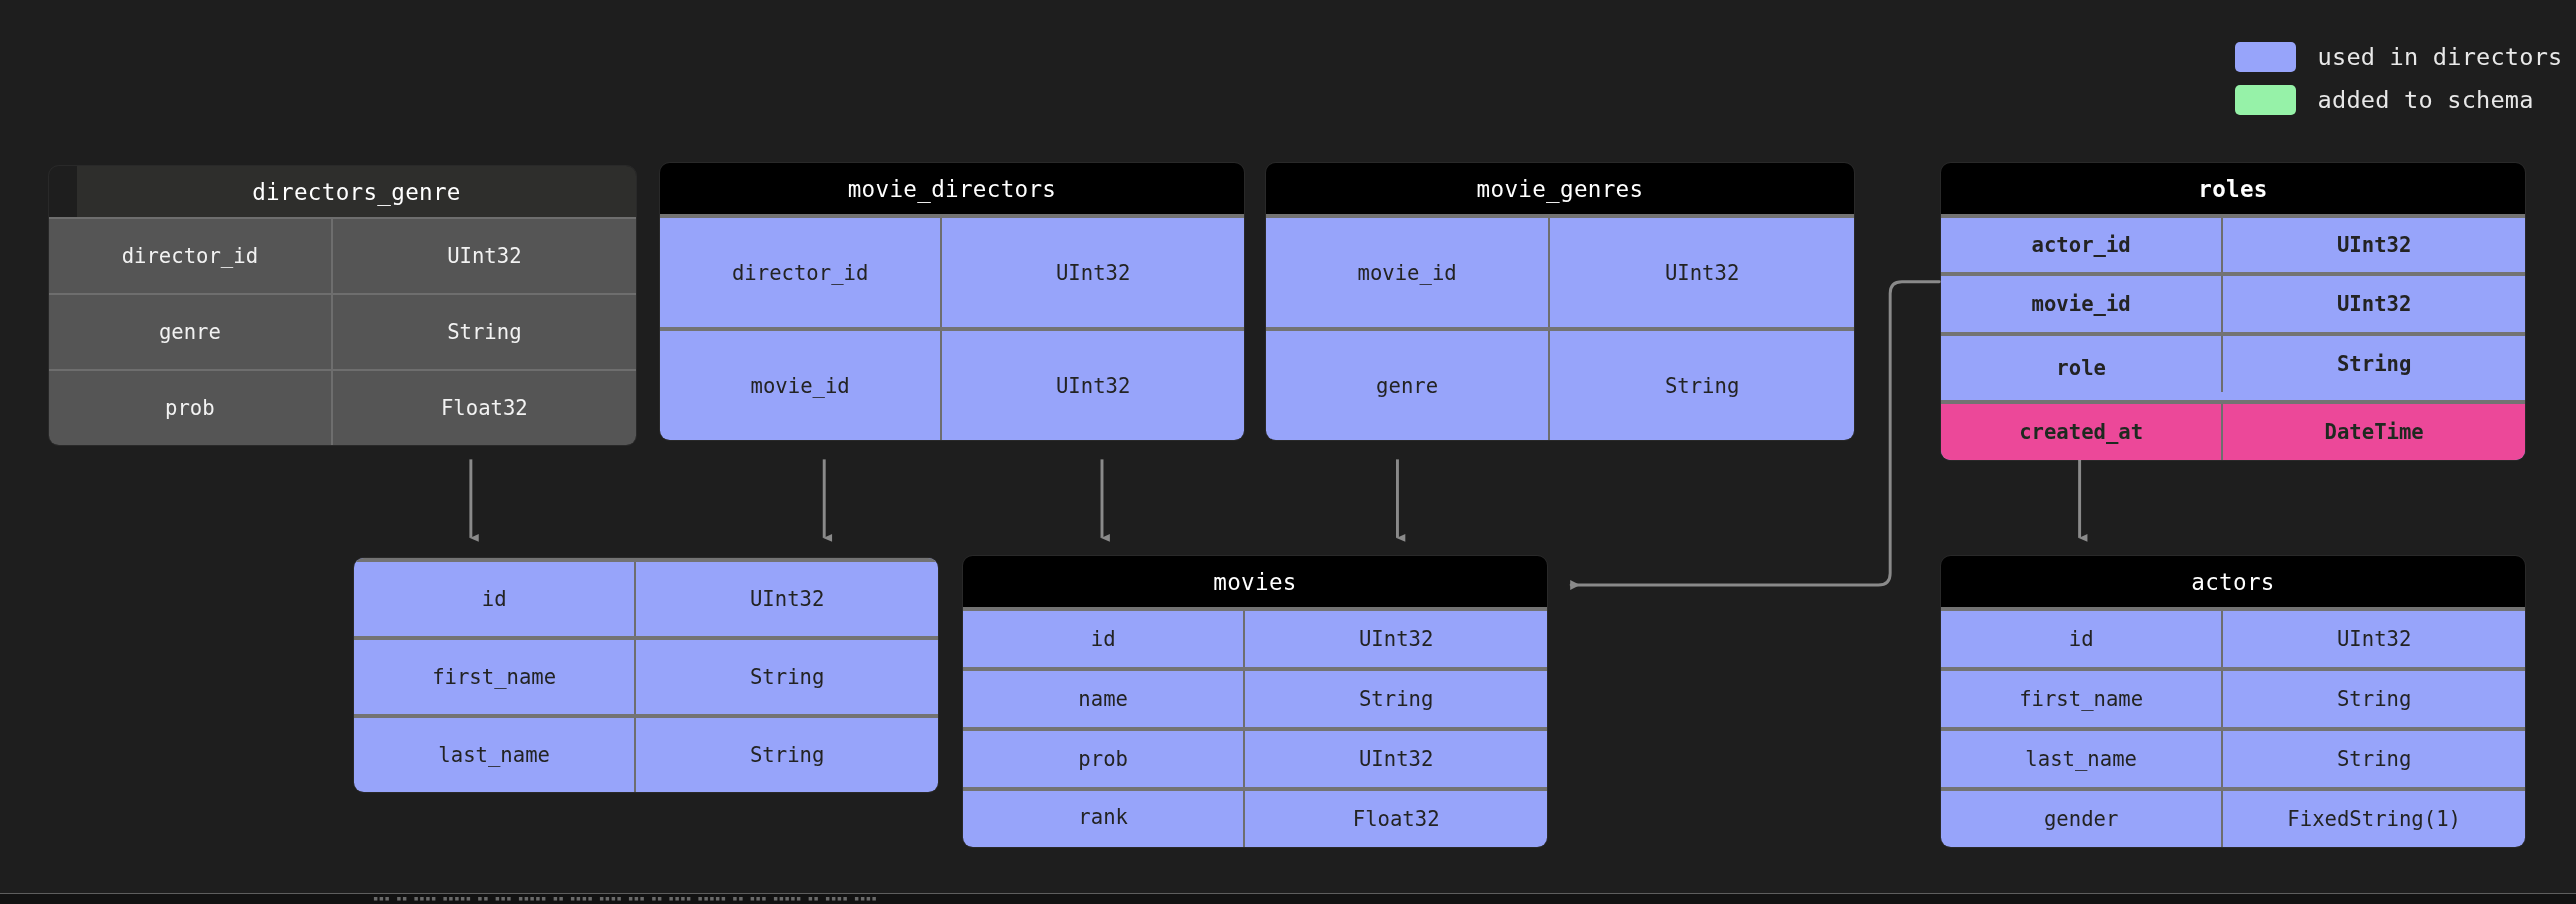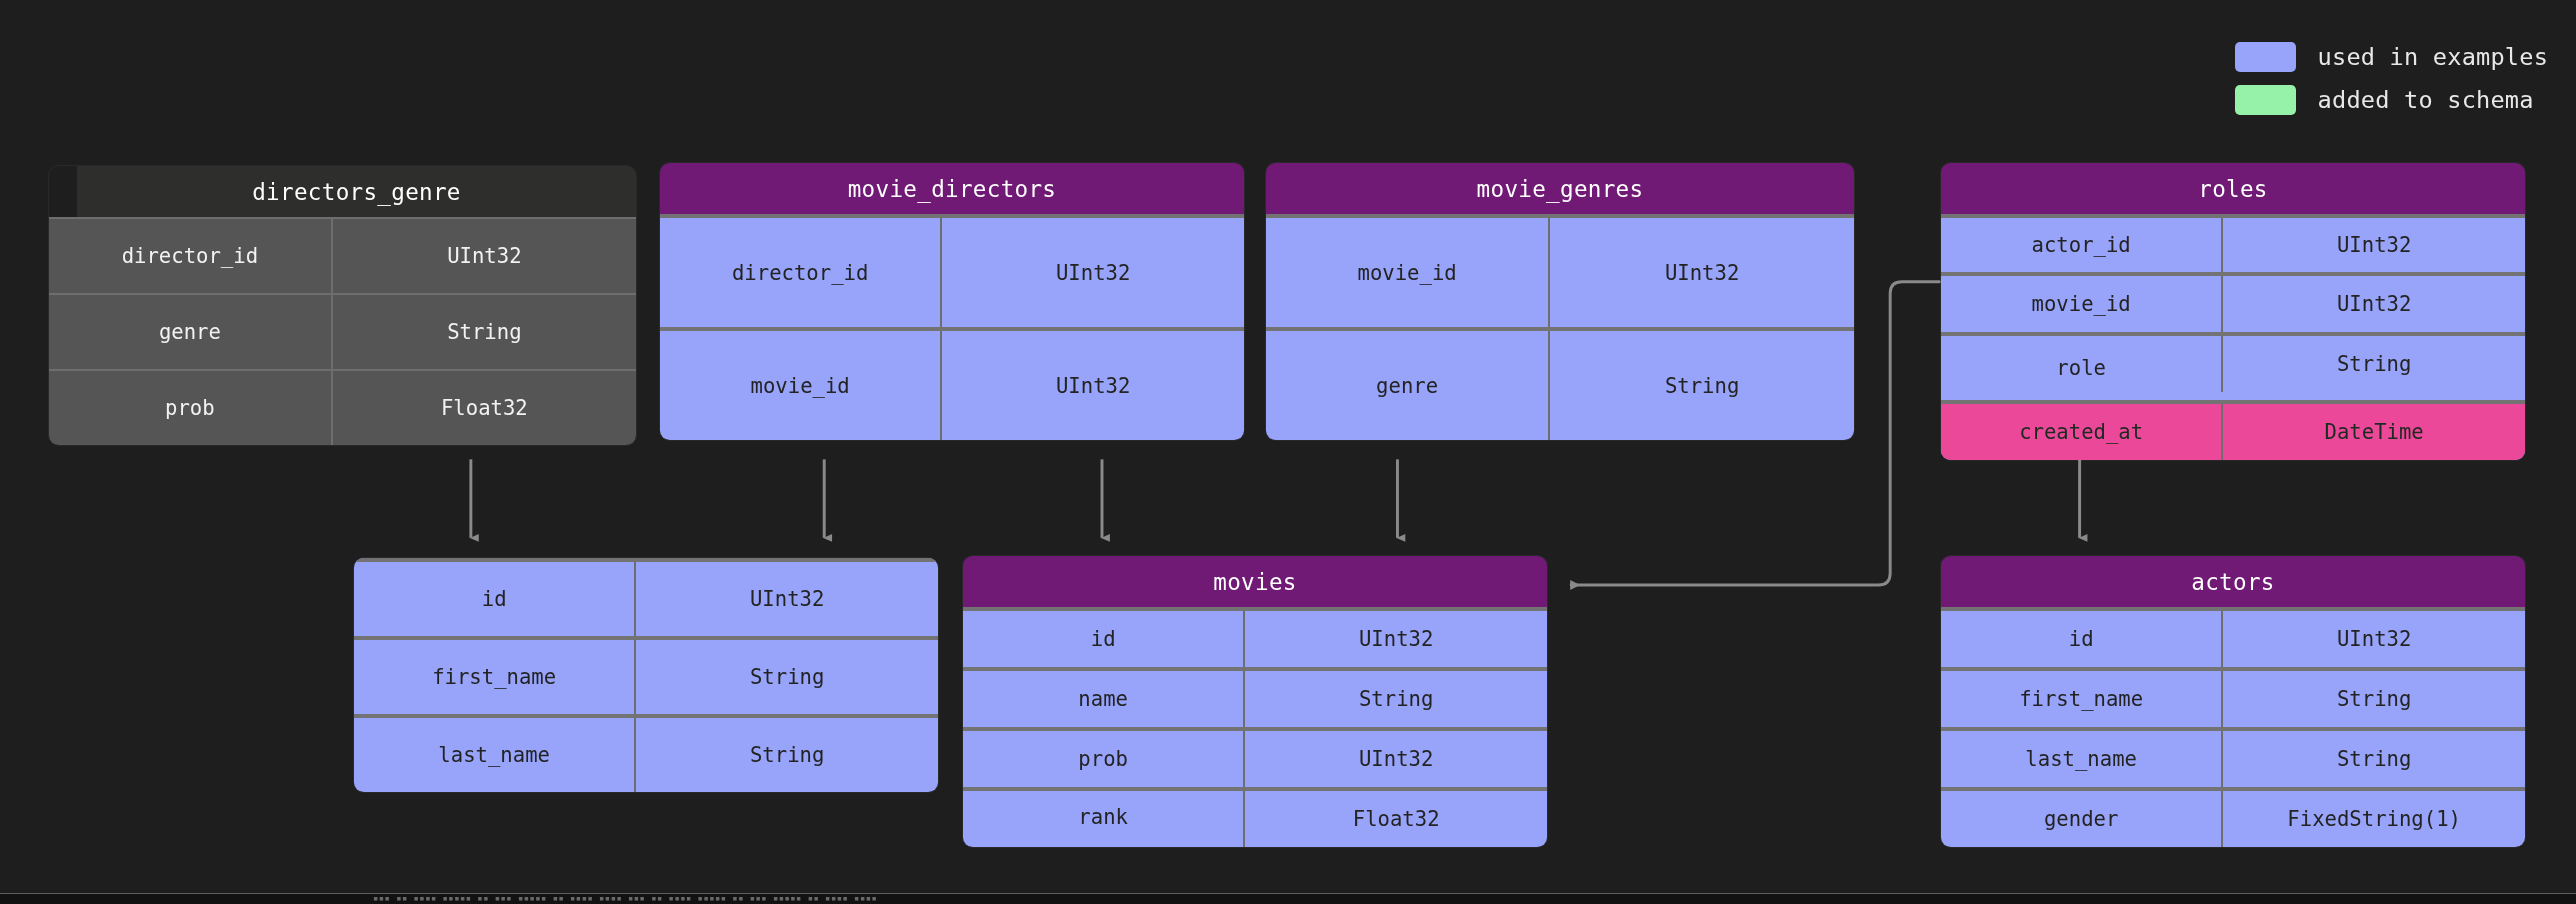--- a/index.html
+++ b/index.html
@@ -89,21 +89,21 @@
     justify-content: center;
     font-size: 20.6px;
     box-sizing: border-box;
     overflow: hidden;
     white-space: nowrap;
   }
   .cell-name { flex: 0 0 48%; }
   .cell-type { flex: 1 1 auto; border-left: 2px solid #6e6e6e; }
 
   
-  .theme-blue .table-title { background: #701a75; }
+  .theme-blue .table-title { background: #000000; }
   .theme-blue .table-rows  { background: #97a4fa; }
   .theme-blue .cell        { color: #232323; }
 
   
   .theme-gray .table-title { background: #2e2e2c; margin-left: 28px; }
   .theme-gray .table-rows  { background: #555555; }
   .theme-gray .cell        { color: #f2f2f2; }
   .theme-gray .table-row   { border-top: 2px solid #6e6e6e; }
 
   
@@ -157,21 +157,21 @@
     <line x1="1423" y1="468" x2="1423" y2="548" stroke="#8a8a8a" stroke-width="3" marker-end="url(#arrow-down)"></line>
 
     <path d="M1975,287 L1937,287 Q1925,287 1925,299 L1925,584 Q1925,596 1913,596 L1600,596" fill="none" stroke="#8a8a8a" stroke-width="3" stroke-linecap="round" marker-end="url(#arrow-left)"></path>
 
     <line x1="2118" y1="462" x2="2118" y2="548" stroke="#8a8a8a" stroke-width="3" marker-end="url(#arrow-down)"></line>
   </svg>
 
   <div class="legend" style="left:2235px; top:42px;">
     <div class="legend-row">
       <span class="legend-swatch" style="background:#97a4fa;"></span>
-      <span class="legend-label">used in examples</span>
+      <span class="legend-label">used in directors</span>
     </div>
     <div class="legend-row">
       <span class="legend-swatch" style="background:#96f2a8;"></span>
       <span class="legend-label">added to schema</span>
     </div>
   </div>
 
   <div class="table-card theme-gray" style="left:48px; top:165px; width:589px;">
     <div class="table-title">directors_genre</div>
     <div class="table-rows">
@@ -211,21 +211,21 @@
         <div class="cell cell-name" style="height:109px;">movie_id</div>
         <div class="cell cell-type" style="height:109px;">UInt32</div>
       </div>
       <div class="table-row">
         <div class="cell cell-name" style="height:109px;">genre</div>
         <div class="cell cell-type" style="height:109px;">String</div>
       </div>
     </div>
   </div>
 
-  <div class="table-card theme-blue" style="left:1940px; top:162px; width:586px;">
+  <div class="table-card theme-blue" style="left:1940px; top:162px; width:586px;font-weight:bold;">
     <div class="table-title">roles</div>
     <div class="table-rows">
       <div class="table-row">
         <div class="cell cell-name" style="height:54px;">actor_id</div>
         <div class="cell cell-type" style="height:54px;">UInt32</div>
       </div>
       <div class="table-row">
         <div class="cell cell-name" style="height:56px;">movie_id</div>
         <div class="cell cell-type" style="height:56px;">UInt32</div>
       </div>

